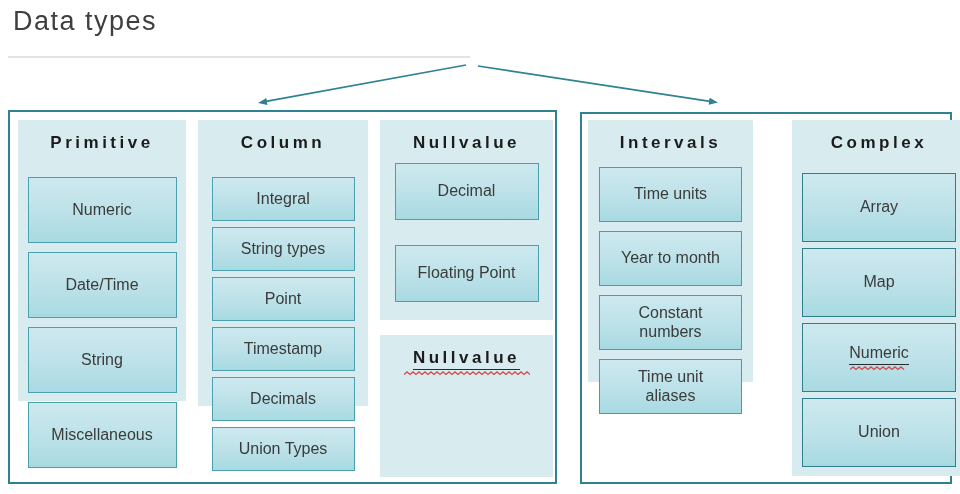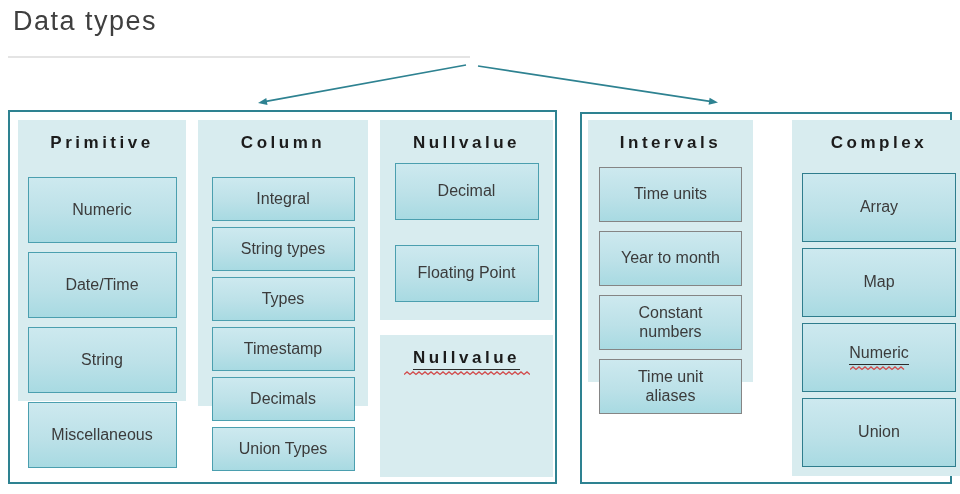--- a/index.html
+++ b/index.html
@@ -87,21 +87,21 @@
         <div class="type-box"><span>String</span></div>
         <div class="type-box"><span>Miscellaneous</span></div>
       </div>
     </div>
 
     <div id="panel-column" class="panel">
       <div class="panel-header">Column</div>
       <div class="items">
         <div class="type-box"><span>Integral</span></div>
         <div class="type-box"><span>String types</span></div>
-        <div class="type-box"><span>Types</span></div>
+        <div class="type-box"><span>Point</span></div>
         <div class="type-box"><span>Timestamp</span></div>
         <div class="type-box"><span>Decimals</span></div>
         <div class="type-box"><span>Union Types</span></div>
       </div>
     </div>
 
     <div id="panel-literals" class="panel">
       <div class="panel-header">Nullvalue</div>
       <div class="items">
         <div class="type-box"><span>Decimal</span></div>

